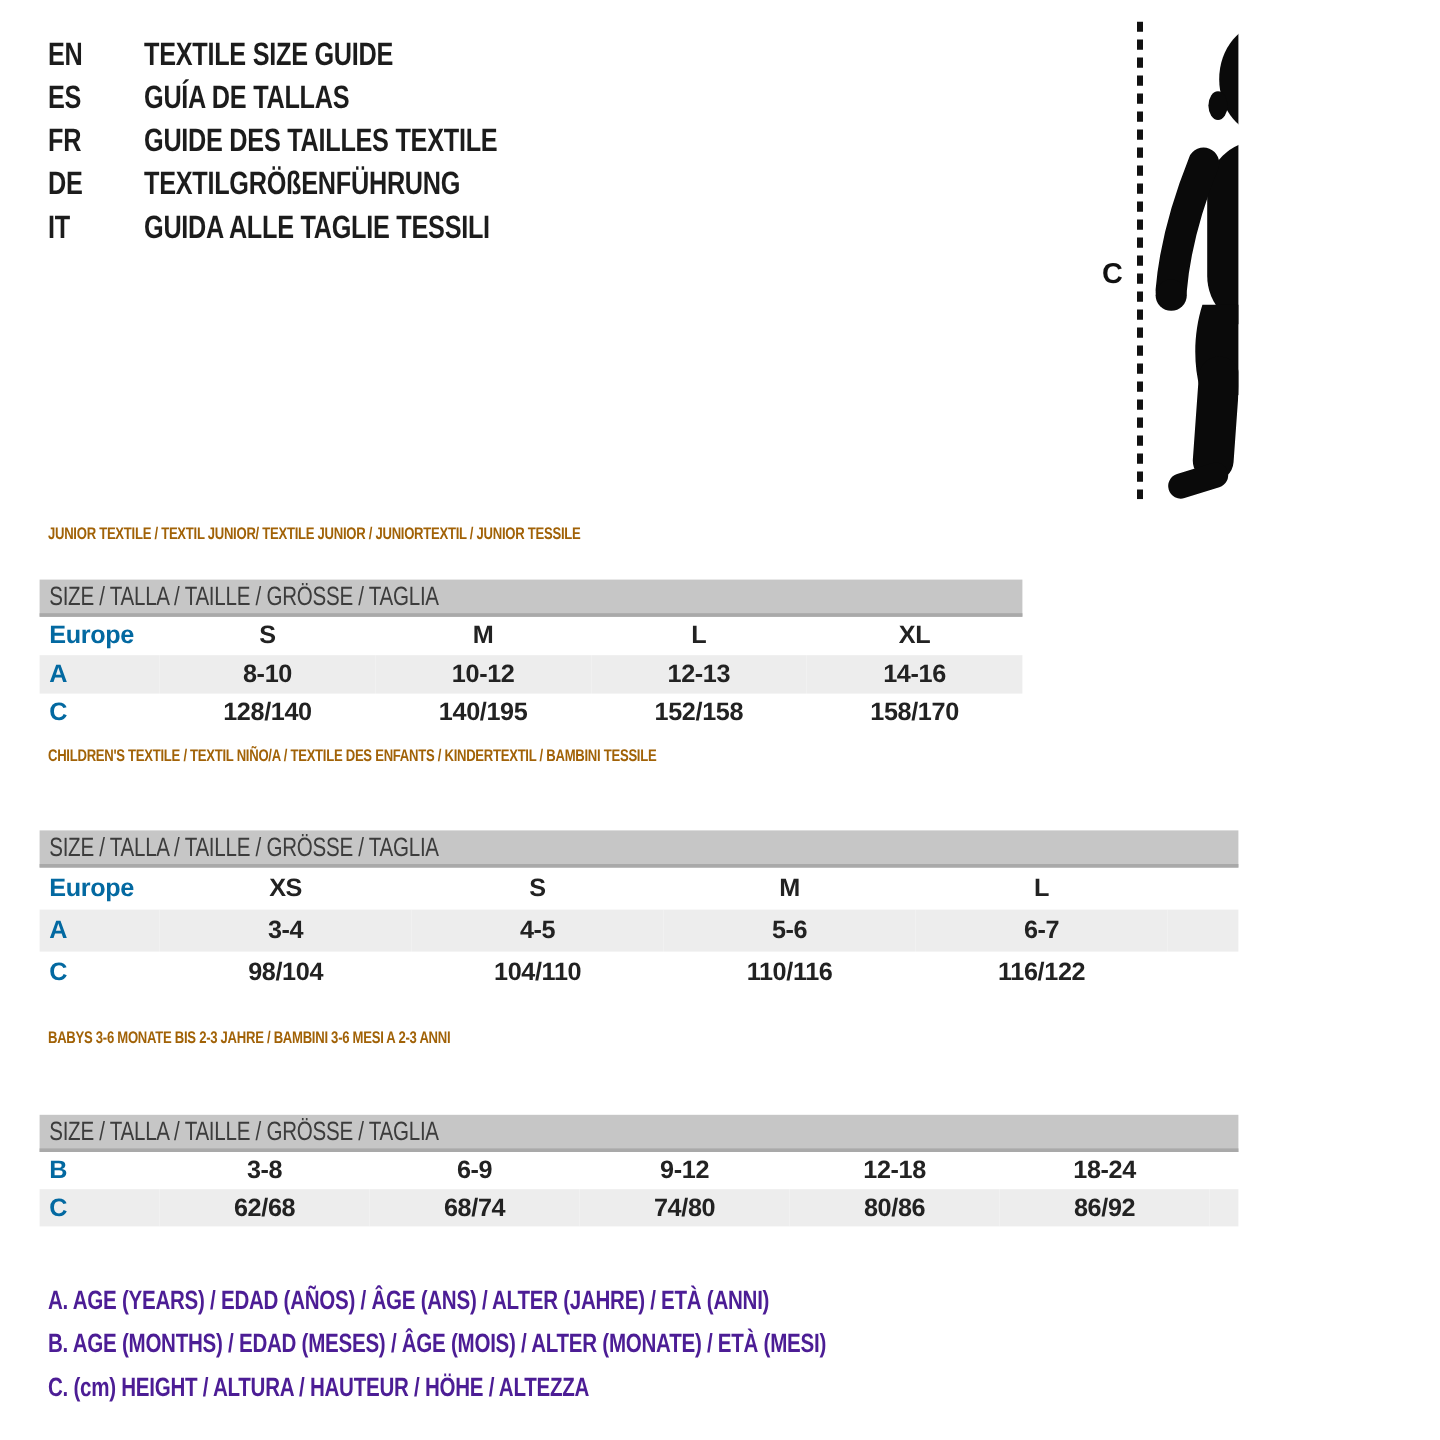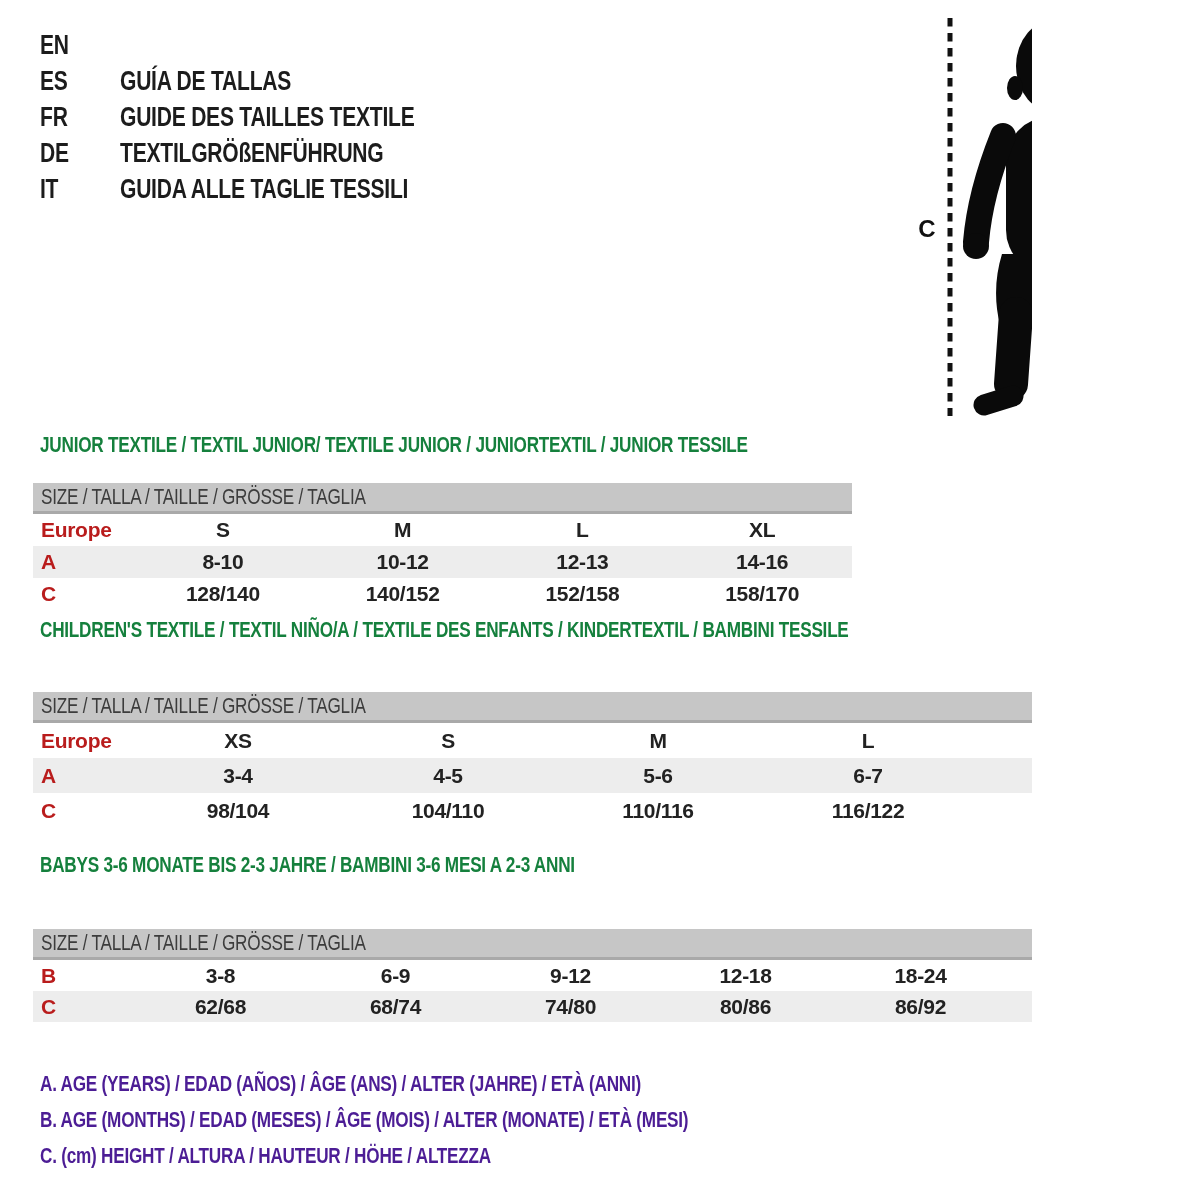--- a/index.html
+++ b/index.html
@@ -38,21 +38,21 @@
 
   
   .measure-label {
     left: 906px; top: 215px; width: 42px;
     text-align: center;
     font-weight: 700; font-size: 24px; color: #111;
   }
 
   
   .sec-heading {
-    font-weight: 700; font-size: 22px; color: #15803d;
+    font-weight: 700; font-size: 14px; color: #a16207;
     line-height: 25px;
   }
 
   
   .table-wrap { position: absolute; }
   .band {
     background: #c6c6c6;
     border-bottom: 3px solid #a9a9a9;
     height: 28px; line-height: 28px;
     padding-left: 8px;
@@ -63,21 +63,21 @@
     border-collapse: collapse;
     table-layout: fixed;
   }
   table.size-table td {
     text-align: center;
     font-weight: 700; font-size: 21px; color: #222;
     letter-spacing: -0.3px;
     padding: 0;
   }
   table.size-table td.row-label {
-    text-align: left; padding-left: 8px; color: #b91c1c;
+    text-align: left; padding-left: 8px; color: #0369a1;
   }
   tr.shade { background: #ededed; }
   tr.plain { background: transparent; }
   .rows-32 tr { height: 32px; }
   .rows-35 tr { height: 35px; }
   .rows-31 tr { height: 31px; }
 
   
   .legend { left: 40px; top: 1066px; }
   .legend-line {
@@ -88,20 +88,21 @@
   .baby-heading-line { height: 37px; line-height: 37px; }
 </style>
 </head>
 <body>
 
 <div class="page">
 
   <div class="abs lang-header">
     <div class="lang-row">
       <span class="lang-code"><span class="cond">EN</span></span>
+      <span class="lang-title"><span class="cond">TEXTILE SIZE GUIDE</span></span>
     </div>
     <div class="lang-row">
       <span class="lang-code"><span class="cond">ES</span></span>
       <span class="lang-title"><span class="cond">GUÍA DE TALLAS</span></span>
     </div>
     <div class="lang-row">
       <span class="lang-code"><span class="cond">FR</span></span>
       <span class="lang-title"><span class="cond">GUIDE DES TAILLES TEXTILE</span></span>
     </div>
     <div class="lang-row">
@@ -184,21 +185,21 @@
       <tr class="shade">
         <td class="row-label">A</td>
         <td>8-10</td>
         <td>10-12</td>
         <td>12-13</td>
         <td>14-16</td>
       </tr>
       <tr class="plain">
         <td class="row-label">C</td>
         <td>128/140</td>
-        <td>140/152</td>
+        <td>140/195</td>
         <td>152/158</td>
         <td>158/170</td>
       </tr>
     </tbody>
       </table>
   </div>
 
   <div class="abs sec-heading" style="left:40px; top:617px;">
     <span class="cond">CHILDREN'S TEXTILE / TEXTIL NIÑO/A / TEXTILE DES ENFANTS / KINDERTEXTIL / BAMBINI TESSILE</span>
   </div>

